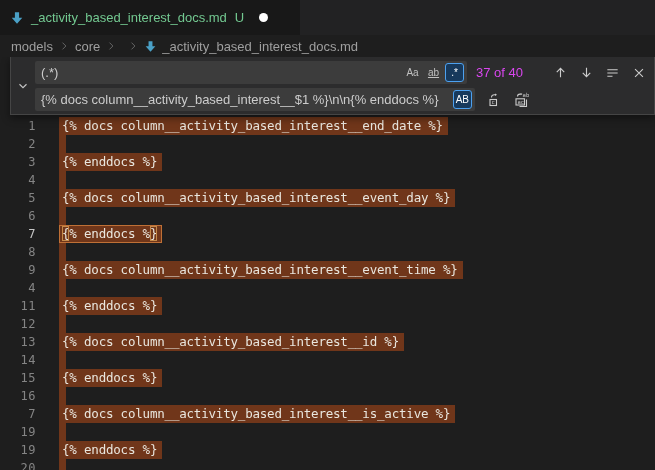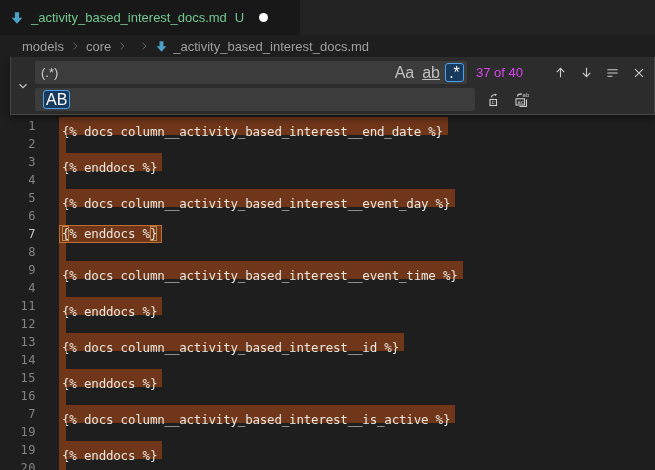--- a/index.html
+++ b/index.html
@@ -7,50 +7,50 @@
   body { background:#1e1e1e; font-family:"Liberation Sans", sans-serif; }
 
   
   .tabbar { height:35px; background:#222223; display:flex; }
   .tab { width:300px; background:#181818; display:flex; align-items:center; padding:0 10px 0 10px; cursor:pointer; }
   .tab .fname { color:#73C991; font-size:13px; margin-left:7px; white-space:nowrap; }
   .tab .gitbadge { color:#73C991; font-size:13px; margin-left:8px; }
   .tab .dot { width:9px; height:9px; border-radius:50%; background:#ffffff; margin-left:auto; margin-right:22px; }
 
   
-  .breadcrumbs { height:22px; background:#1e1e1e; display:flex; align-items:center; padding-left:22px; font-size:13px; color:#9f9f9f; }
+  .breadcrumbs { height:22px; background:#1e1e1e; display:flex; align-items:center; padding-left:11px; font-size:13px; color:#9f9f9f; }
   .breadcrumbs .crumb { cursor:pointer; }
   .breadcrumbs .csep { color:#6c6c6c; margin:0 5px; display:flex; align-items:center; }
   .breadcrumbs .cicon { display:flex; align-items:center; margin-right:5px; }
 
   
   .editor { position:relative; height:413px; background:#1e1e1e; overflow:hidden; }
   .lines { padding-top:60px; }
   .row { display:flex; height:18px; line-height:18px; font-family:"DejaVu Sans Mono", monospace; font-size:12.5px; letter-spacing:-0.2px; cursor:text; }
   .ln { width:36px; flex:none; text-align:right; color:#858585; font-size:12px; letter-spacing:0.5px; cursor:pointer; }
   .lc { margin-left:23px; white-space:pre; }
-  .hl { display:inline-block; height:18px; background:#70361A; color:#e9e6de; padding:6px 5px 0 3px; }
+  .hl { display:inline-block; height:18px; background:#70361A; color:#e9e6de; padding:0 5px 0 3px; }
   .hl.empty { width:7px; padding:0; }
   .hl.current { border:1px solid #BF7036; line-height:16px; padding:0 4px 0 2px; }
   .brk { outline:1px solid #C58A4A; outline-offset:-1px; }
 
   
   .find-widget { position:absolute; top:0; left:10px; right:0; height:58px; background:#2c2c2d;
                  border:1px solid #454545; border-top:none; box-shadow:0 3px 8px rgba(0,0,0,.45);
                  display:flex; z-index:10; }
   .toggle-col { width:24px; display:flex; align-items:center; justify-content:center; color:#c5c5c5; cursor:pointer; }
   .rows-col { flex:1; padding:4px 5px 4px 0; display:flex; flex-direction:column; gap:4px; position:relative; }
   .frow { display:flex; align-items:center; height:23px; }
   .input-wrap { background:#3c3c3c; height:23px; display:flex; align-items:center; border-radius:2px; padding:0 3px 0 6px; }
   .find-wrap { width:432px; }
   .replace-wrap { width:440px; }
   .input-wrap input { background:transparent; border:none; outline:none; color:#cccccc; font-size:13px; flex:1; min-width:0;
                       font-family:"Liberation Sans", sans-serif; }
   .opt { min-width:19px; height:19px; padding:0 2px; display:flex; align-items:center; justify-content:center;
-         color:#c0c0c0; font-size:16px; border-radius:3px; margin-left:2px; cursor:pointer; border:1px solid transparent; }
+         color:#c0c0c0; font-size:10px; border-radius:3px; margin-left:2px; cursor:pointer; border:1px solid transparent; }
   .opt.uline { text-decoration:underline; }
   .opt.active { background:#17395C; border:1px solid #4DA1F0; color:#ffffff; }
   .count { color:#d946ef; font-size:13px; margin-left:9px; white-space:nowrap; }
   .nav-group { margin-left:auto; display:flex; align-items:center; gap:5px; }
   .ibtn { width:21px; height:21px; display:flex; align-items:center; justify-content:center; color:#cccccc; border-radius:3px; cursor:pointer; }
   .rep-actions { display:flex; align-items:center; gap:6px; margin-left:9px; color:#cccccc; }
 </style>
 </head>
 <body>
 
@@ -132,20 +132,21 @@
           <span class="ibtn">
             <svg width="14" height="14" viewBox="0 0 16 16">
                 <path d="M3.5 3.5l9 9m0-9l-9 9" fill="none" stroke="currentColor" stroke-width="1.2"></path>
               </svg>
           </span>
         </div>
       </div>
 
       <div class="frow">
         <div class="input-wrap replace-wrap">
+          <input spellcheck="false" value="{% docs column__activity_based_interest__$1 %}\n\n{% enddocs %}" style="">
           <span class="opt active">AB</span>
         </div>
         <div class="rep-actions">
           <span class="ibtn">
             <svg width="16" height="16" viewBox="0 0 16 16">
               <path d="M4.5 5.5c0-1.7 1.2-2.8 2.8-2.8h1.2" fill="none" stroke="currentColor" stroke-width="1.1"></path>
               <path d="M8 1.4l2 1.3-2 1.3z" fill="currentColor"></path>
               <rect x="3" y="7.5" width="6.5" height="6" fill="none" stroke="currentColor" stroke-width="1.1"></rect>
               <text x="4.6" y="12.4" font-size="5.5" fill="currentColor" font-family="DejaVu Sans Mono, monospace">c</text>
             </svg>

